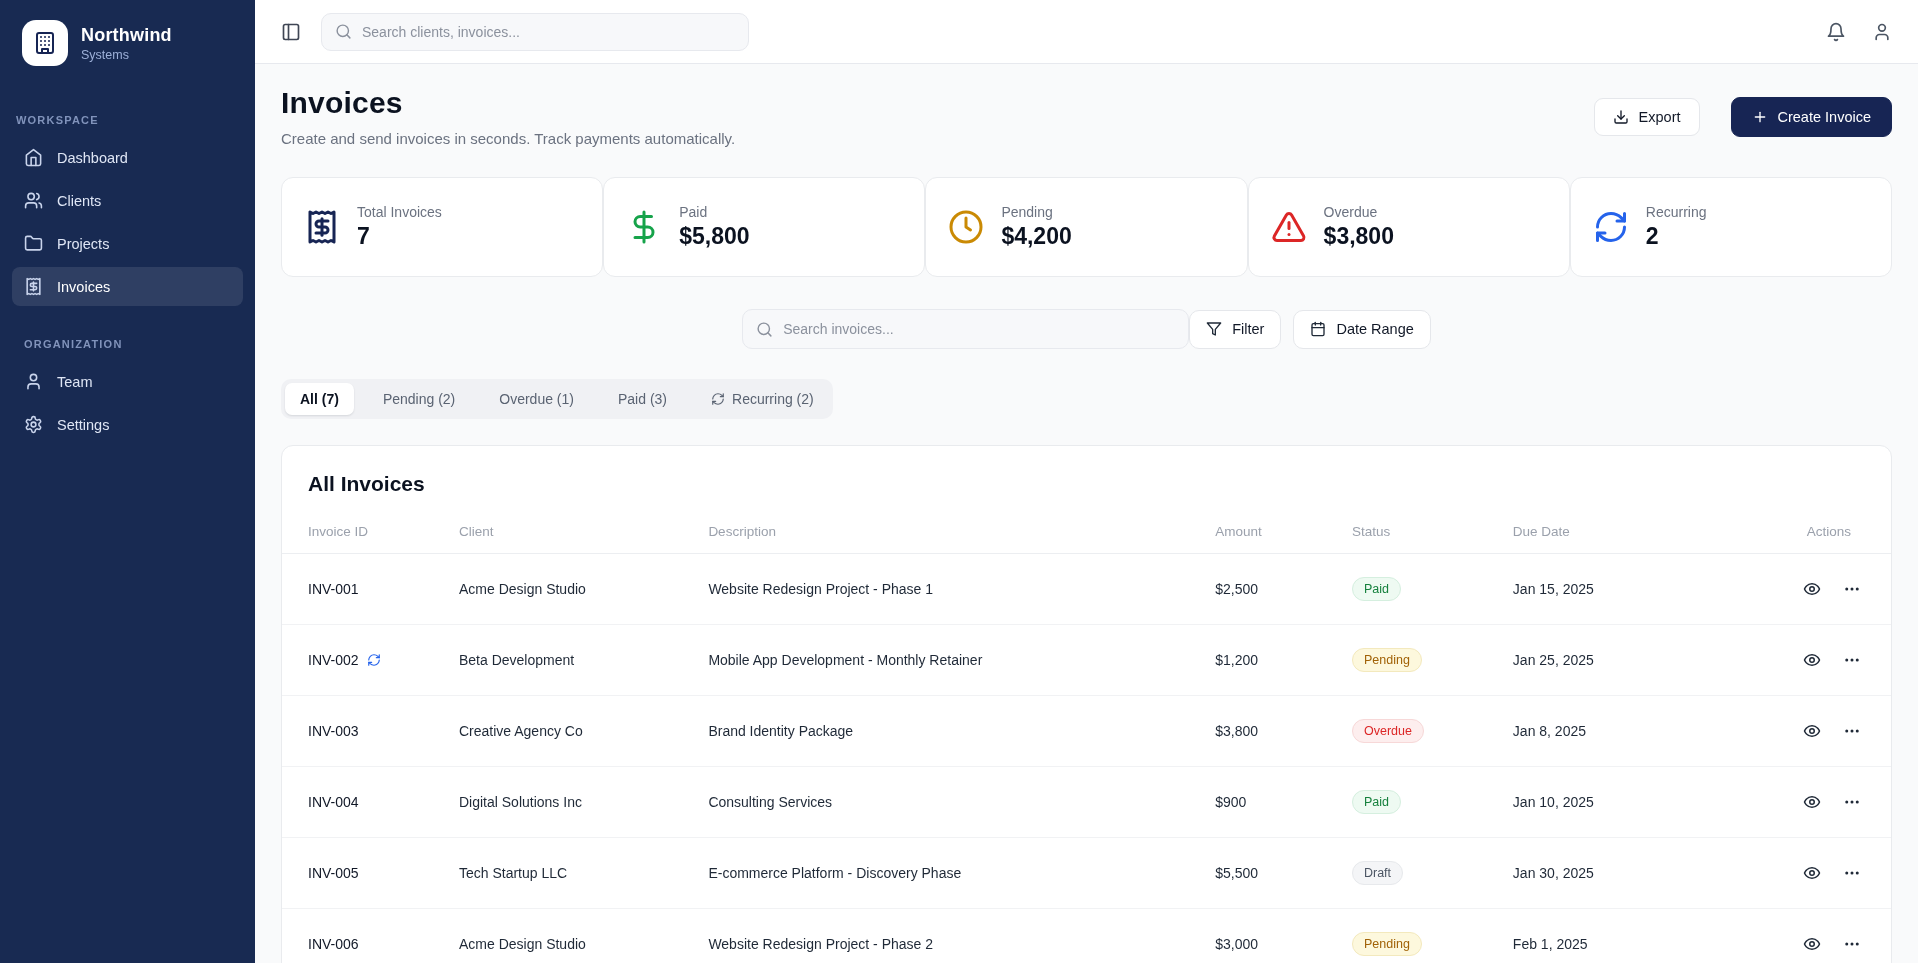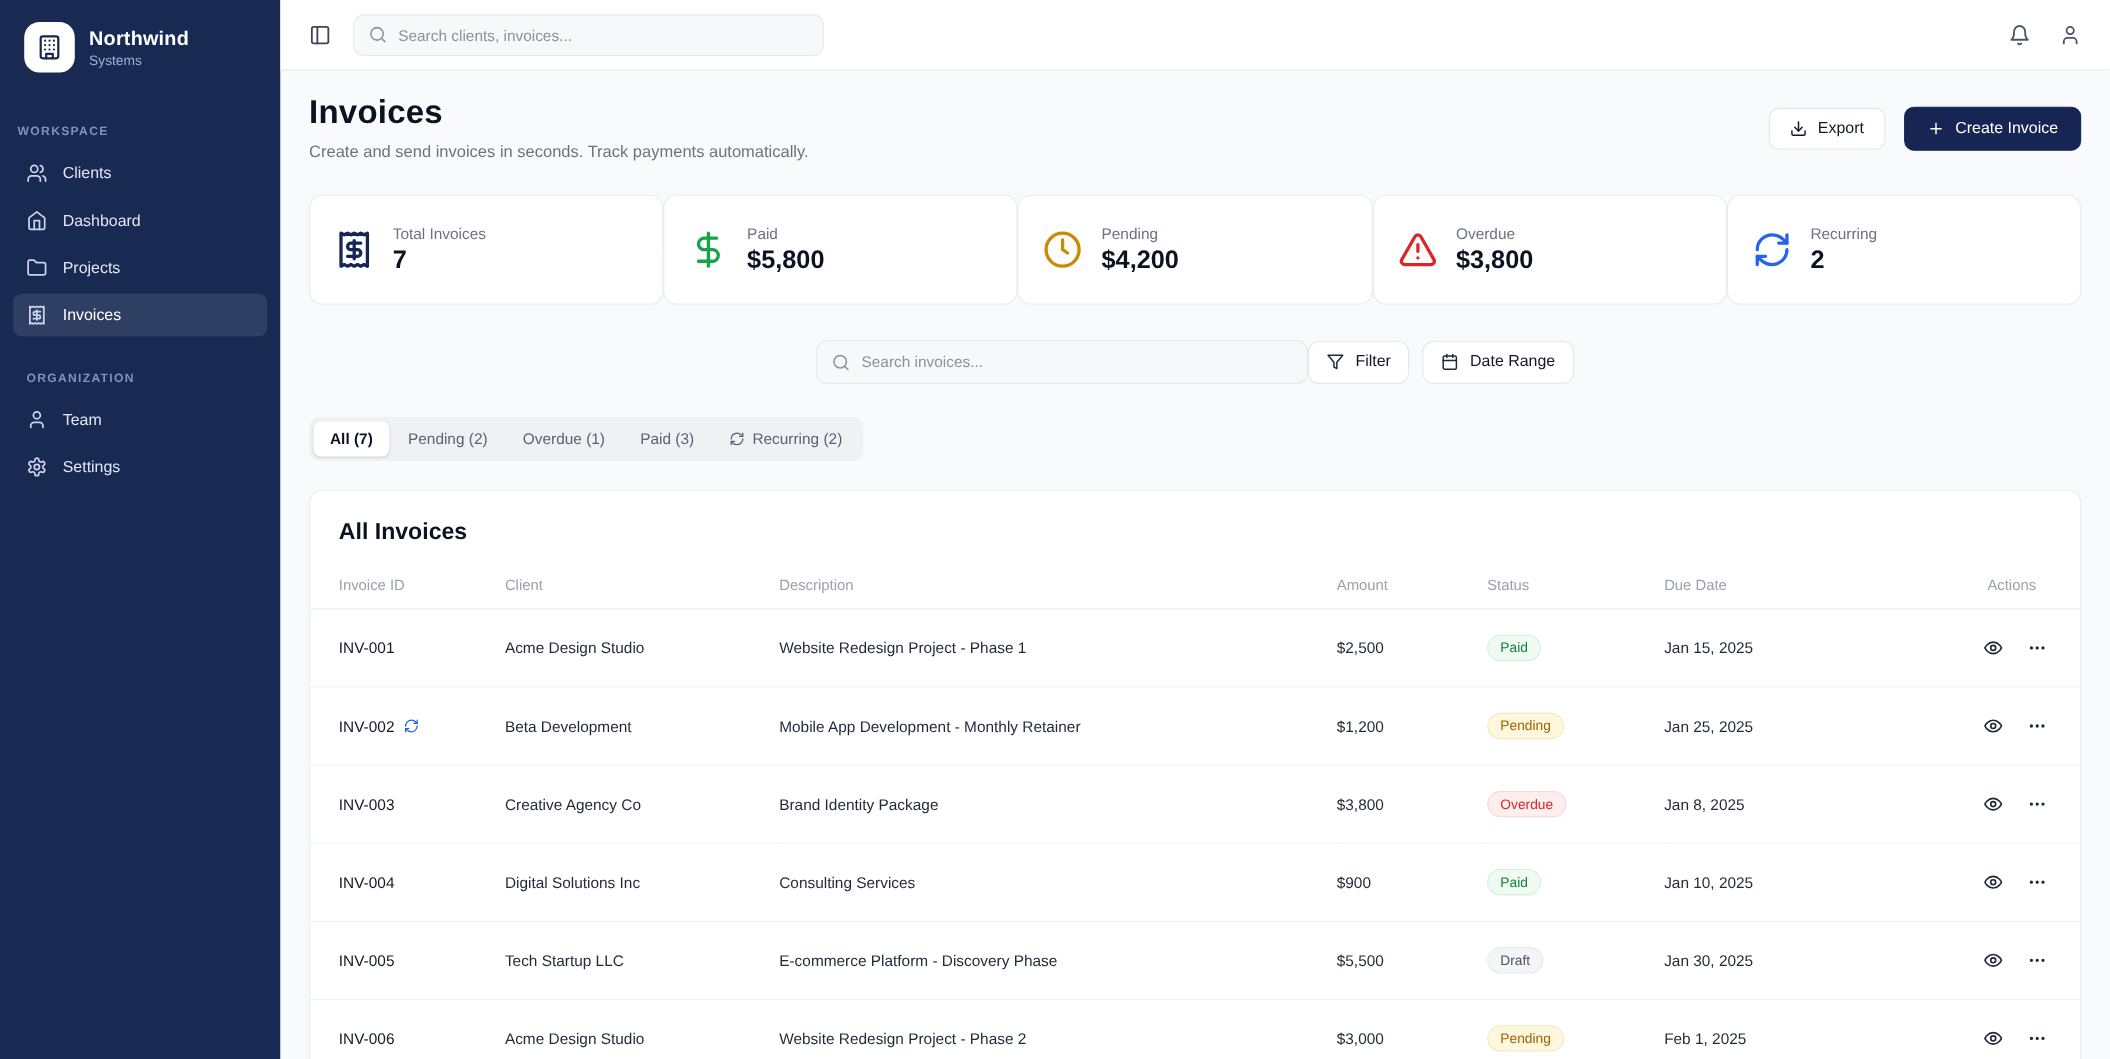--- a/index.html
+++ b/index.html
@@ -56,21 +56,21 @@
   .search-box input::placeholder { color:#8b919d; }
   .topbar-right { margin-left:auto; display:flex; align-items:center; gap:26px; }
   .topbar-icon-btn { width:20px; height:20px; color:#4b5563; cursor:pointer; }
 
   .content { flex:1; padding:22px 26px 0 26px; overflow:hidden; }
 
   
   .page-head { display:flex; align-items:center; justify-content:space-between; }
   .page-title { font-size:30px; font-weight:bold; color:#0b1220; letter-spacing:.2px; }
   .page-sub { font-size:15px; color:#6b7280; margin-top:10px; }
-  .head-actions { display:flex; align-items:center; gap:17px; }
+  .head-actions { display:flex; align-items:center; gap:31px; }
   .btn { display:inline-flex; align-items:center; gap:10px; border-radius:9px; font-size:14.5px; cursor:pointer; font-family:inherit; }
   .btn-outline {
     background:#ffffff; border:1px solid #e5e7eb; color:#111827; height:38px; padding:0 18px;
   }
   .btn-primary {
     background:#172554; border:1px solid #172554; color:#ffffff; height:40px; padding:0 20px;
   }
   .btn .ic { width:16px; height:16px; }
 
   
@@ -94,21 +94,21 @@
   .filter-btns { display:flex; gap:12px; }
   .btn-chip {
     background:#ffffff; border:1px solid #e5e7eb; border-radius:10px; height:39px;
     padding:0 16px; font-size:14.5px; color:#111827;
   }
   .btn-chip .ic { width:16px; height:16px; color:#1f2937; }
 
   
   .tabs {
     display:inline-flex; align-items:center; background:#f0f1f4; border-radius:10px;
-    padding:4px; margin-top:30px; gap:2px;
+    padding:4px; margin-top:30px; gap:14px;
   }
   .tab {
     display:inline-flex; align-items:center; gap:7px; padding:8px 15px; border-radius:7px;
     font-size:14px; color:#5a6372; cursor:pointer; border:none; background:transparent; font-family:inherit;
   }
   .tab.active { background:#ffffff; color:#0b1220; box-shadow:0 1px 2px rgba(16,24,40,.12); font-weight:bold; }
   .tab .ic { width:14px; height:14px; }
 
   
   .table-card {
@@ -171,36 +171,36 @@
       <div class="brand-name">Northwind</div>
       <div class="brand-sub">Systems</div>
     </div>
   </div>
 
   <div class="side-section-label first">WORKSPACE</div>
 
   <div class="side-item">
     <span class="ic">
       <svg viewBox="0 0 24 24">
+          <path d="m3 9 9-7 9 7v11a2 2 0 0 1-2 2H5a2 2 0 0 1-2-2z"></path>
+          <path d="M9 22V12h6v10"></path>
+        </svg>
+    </span>
+    <span>Dashboard</span>
+  </div>
+  <div class="side-item">
+    <span class="ic">
+      <svg viewBox="0 0 24 24">
           <path d="M16 21v-2a4 4 0 0 0-4-4H6a4 4 0 0 0-4 4v2"></path>
           <circle cx="9" cy="7" r="4"></circle>
           <path d="M22 21v-2a4 4 0 0 0-3-3.87"></path>
           <path d="M16 3.13a4 4 0 0 1 0 7.75"></path>
         </svg>
     </span>
     <span>Clients</span>
-  </div>
-  <div class="side-item">
-    <span class="ic">
-      <svg viewBox="0 0 24 24">
-          <path d="m3 9 9-7 9 7v11a2 2 0 0 1-2 2H5a2 2 0 0 1-2-2z"></path>
-          <path d="M9 22V12h6v10"></path>
-        </svg>
-    </span>
-    <span>Dashboard</span>
   </div>
   <div class="side-item">
     <span class="ic">
       <svg viewBox="0 0 24 24">
           <path d="M20 20a2 2 0 0 0 2-2V8a2 2 0 0 0-2-2h-7.9a2 2 0 0 1-1.69-.9L9.6 3.9A2 2 0 0 0 7.93 3H4a2 2 0 0 0-2 2v13a2 2 0 0 0 2 2Z"></path>
         </svg>
     </span>
     <span>Projects</span>
   </div>
   <div class="side-item active">

